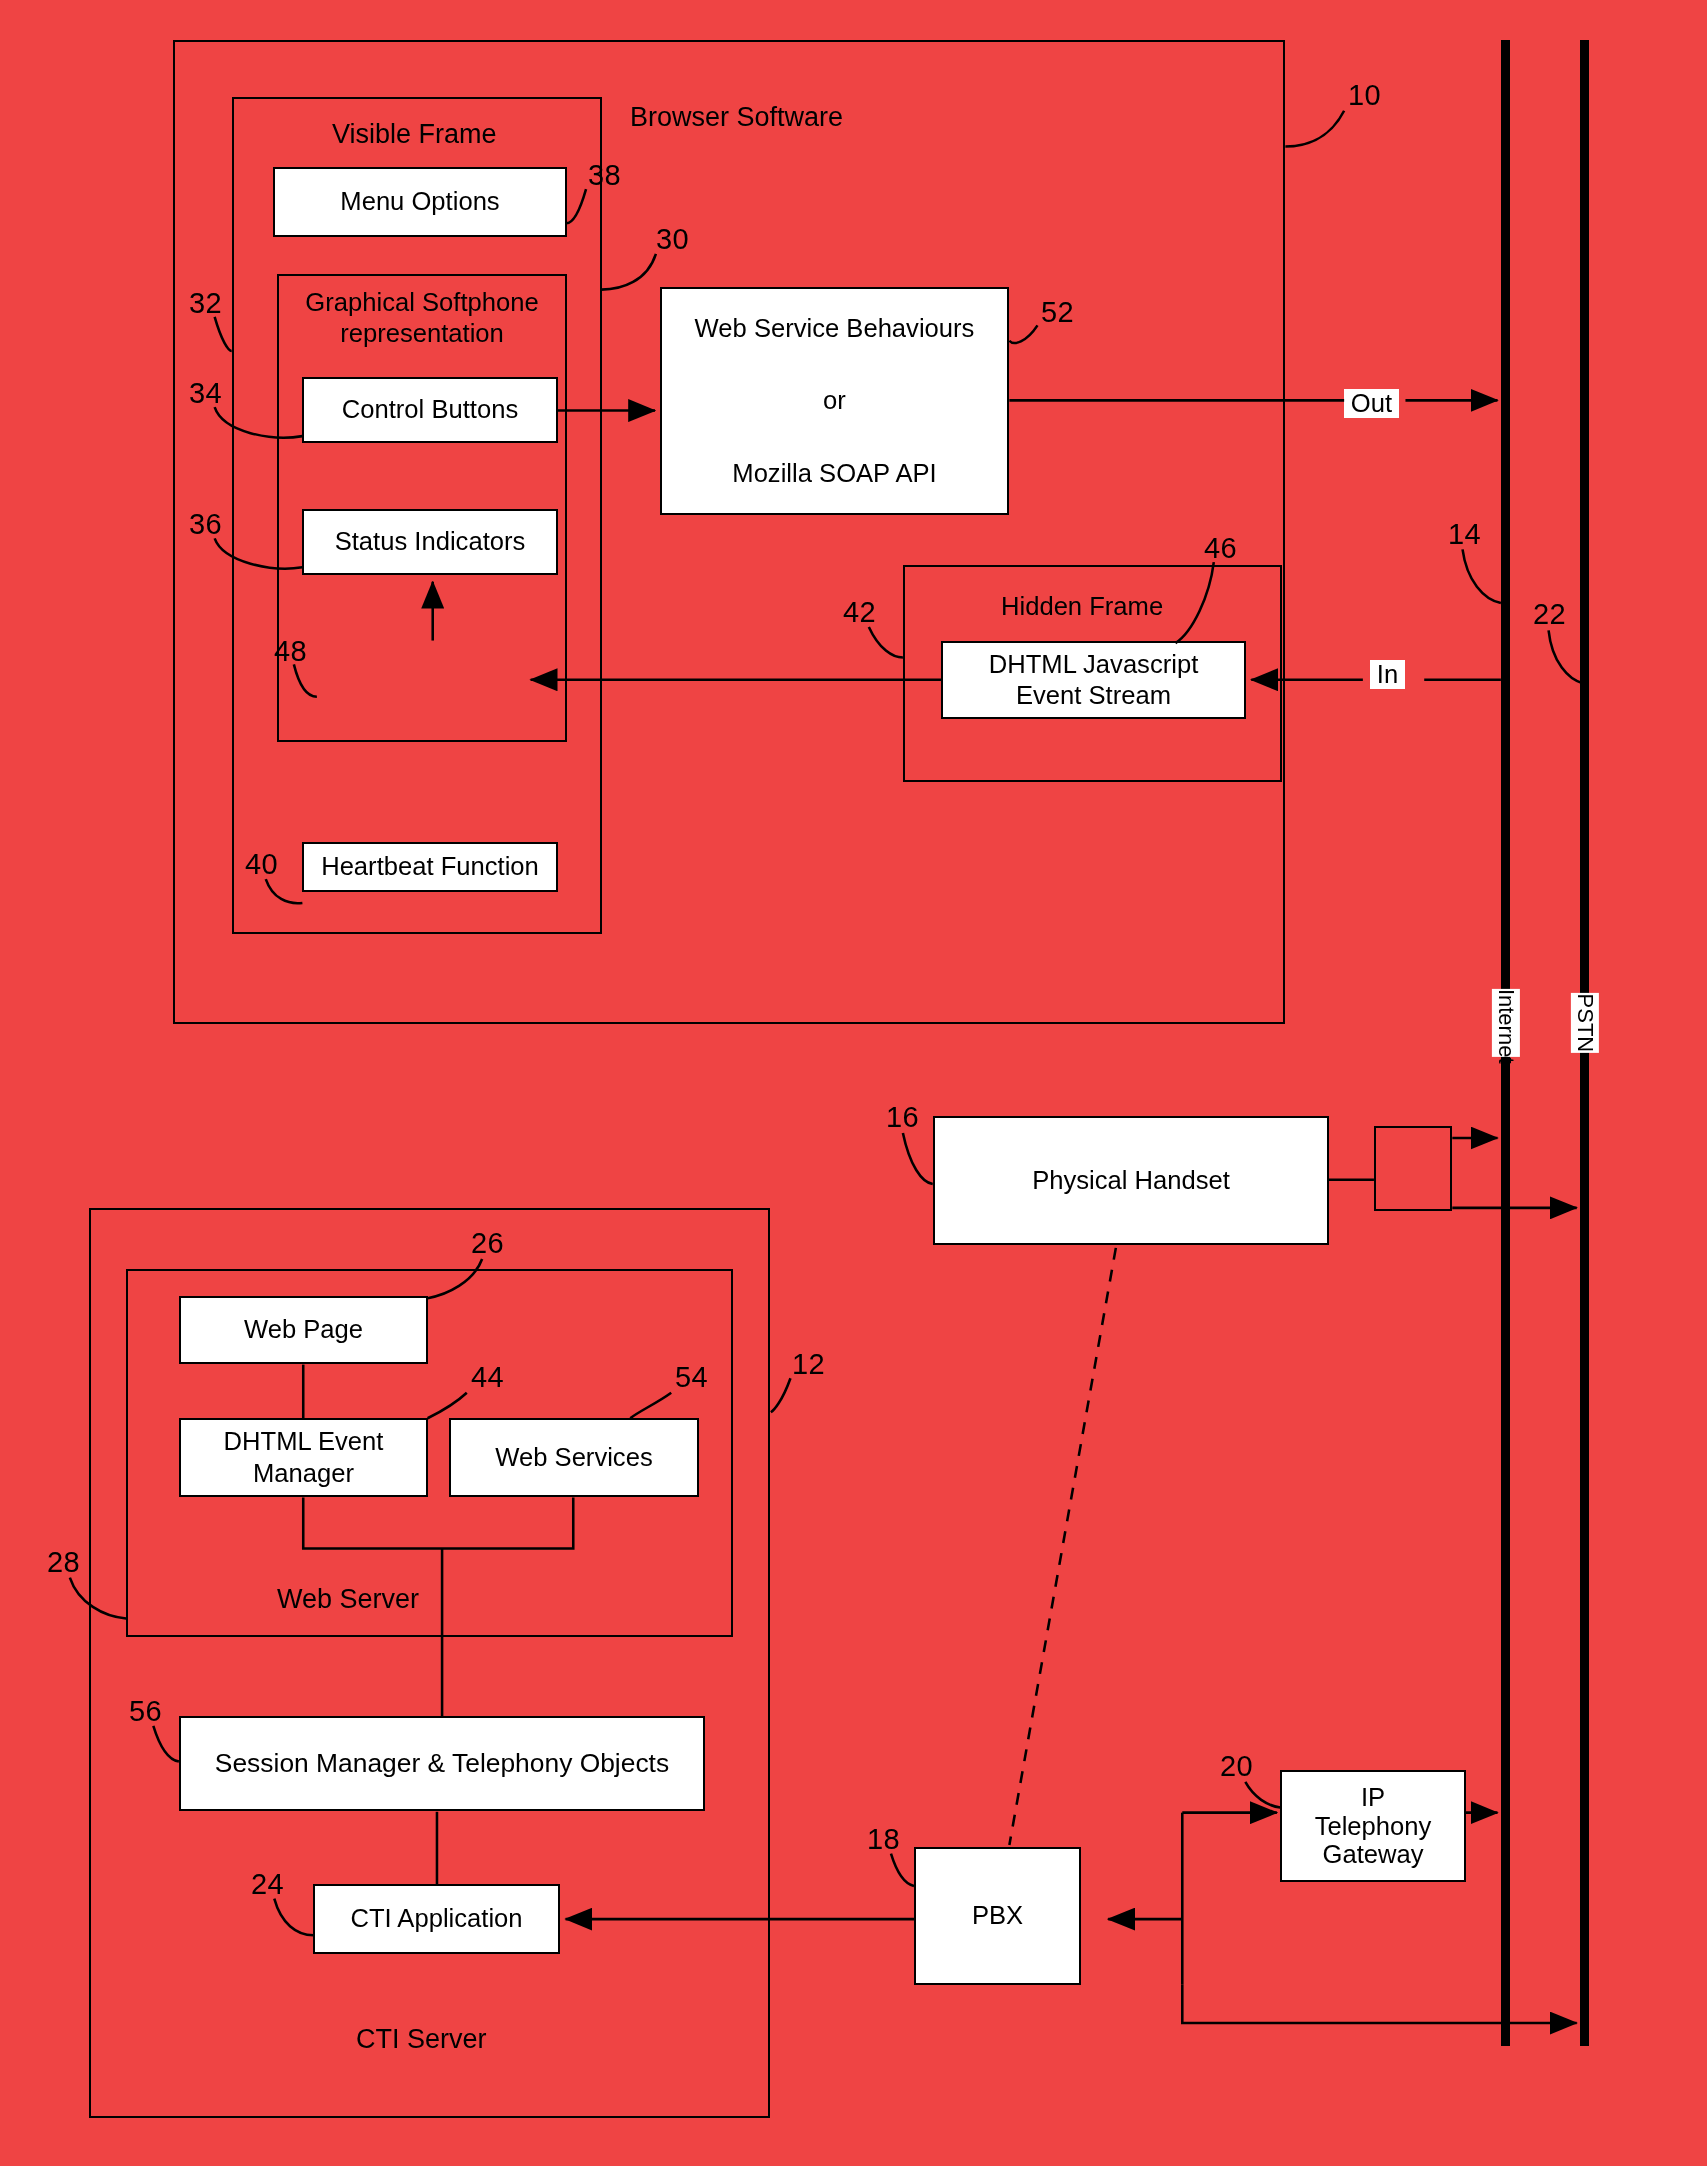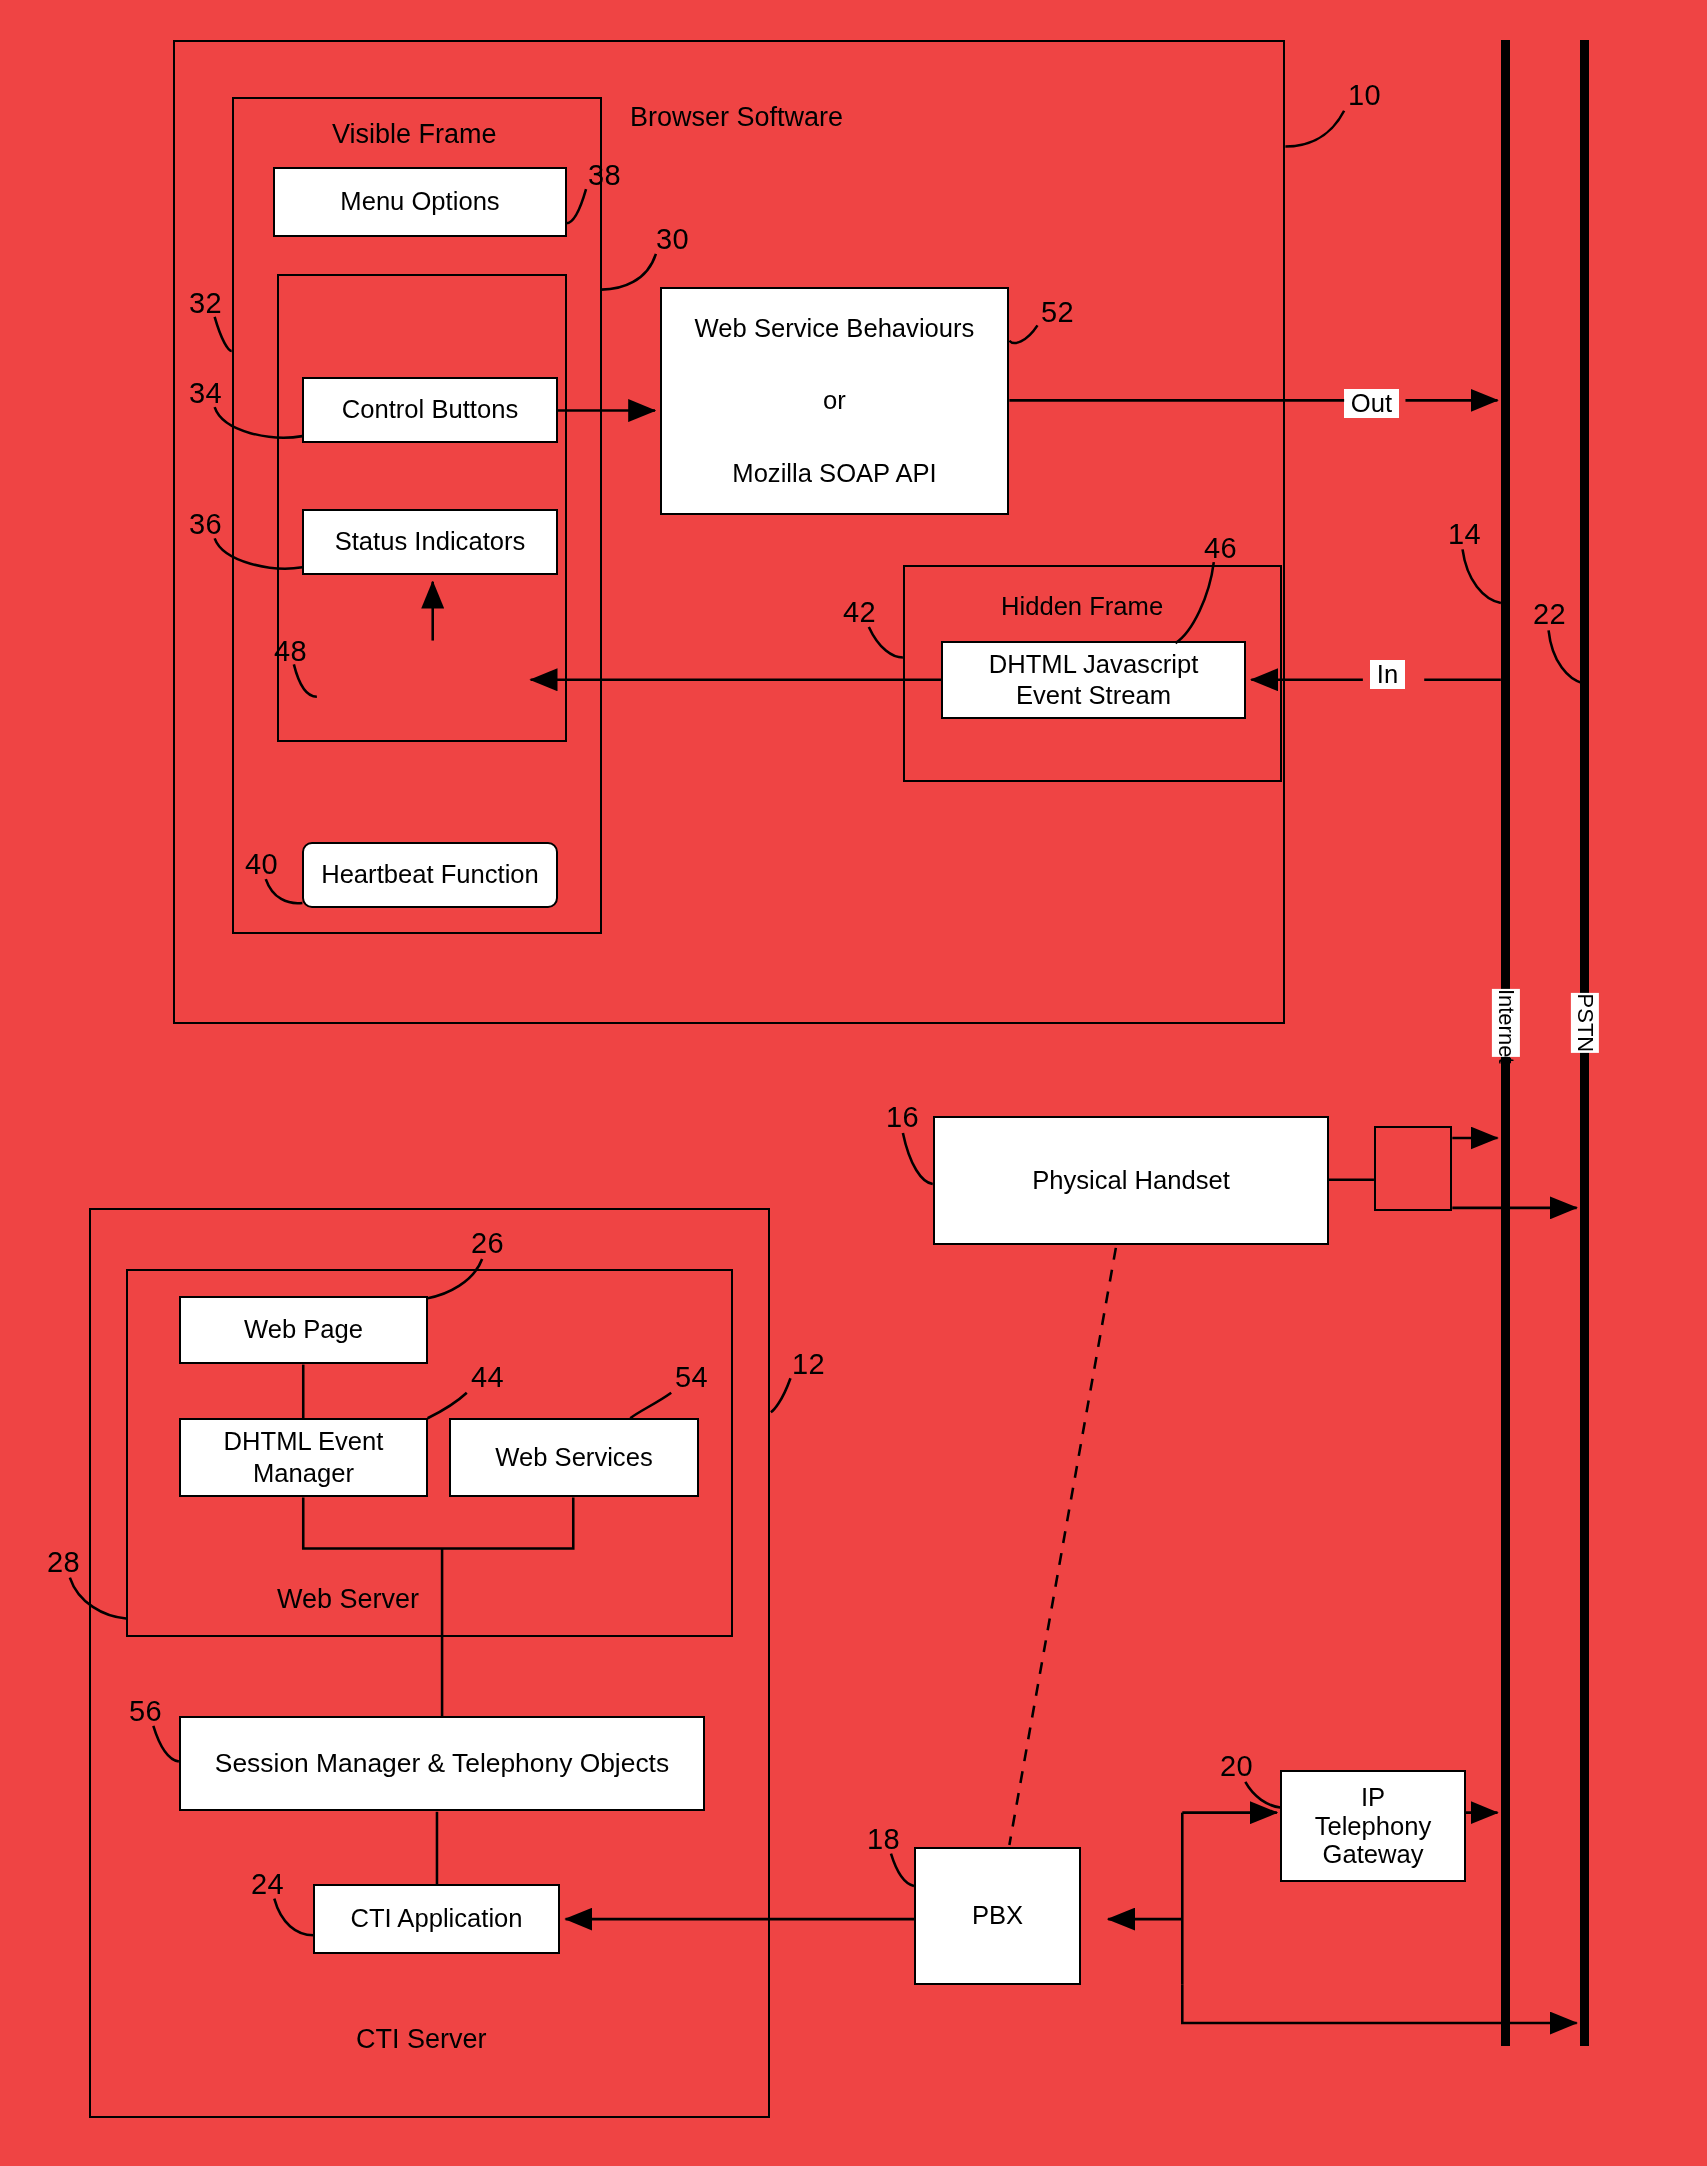--- a/index.html
+++ b/index.html
@@ -104,35 +104,39 @@
   <div class="container" style="left:232px; top:97px; width:370px; height:837px;"></div>
   <div class="caption" style="left:332px; top:118px; font-size:27px;">Visible Frame</div>
   <div class="ref" style="left:189px; top:287px;">32</div>
 
   <div class="box" style="left:273px; top:167px; width:294px; height:70px;">
     <span>Menu Options</span>
   </div>
   <div class="ref" style="left:588px; top:159px;">38</div>
 
   <div class="container" style="left:277px; top:274px; width:290px; height:468px;"></div>
+  <div class="caption" style="left:294px; top:287px; width:256px; white-space:normal;">
+    <span>Graphical Softphone</span><br>
+    <span>representation</span>
+  </div>
   <div class="ref" style="left:656px; top:223px;">30</div>
 
   <div class="box" style="left:302px; top:377px; width:256px; height:66px;">
     <span>Control Buttons</span>
   </div>
   <div class="ref" style="left:189px; top:377px;">34</div>
 
   <div class="box" style="left:302px; top:509px; width:256px; height:66px;">
     <span>Status Indicators</span>
   </div>
   <div class="ref" style="left:189px; top:508px;">36</div>
 
   <div class="ref" style="left:274px; top:635px;">48</div>
 
-  <div class="box" style="left:302px; top:842px; width:256px; height:66px;border-radius:10px;">
+  <div class="box" style="left:302px; top:842px; width:256px; height:50px;">
     <span>Heartbeat Function</span>
   </div>
   <div class="ref" style="left:245px; top:848px;">40</div>
 
   <div class="box" style="left:660px; top:287px; width:349px; height:228px; flex-direction:column; justify-content:space-around;">
     <span>Web Service Behaviours</span>
     <span>or</span>
     <span>Mozilla SOAP API</span>
   </div>
   <div class="ref" style="left:1041px; top:296px;">52</div>

